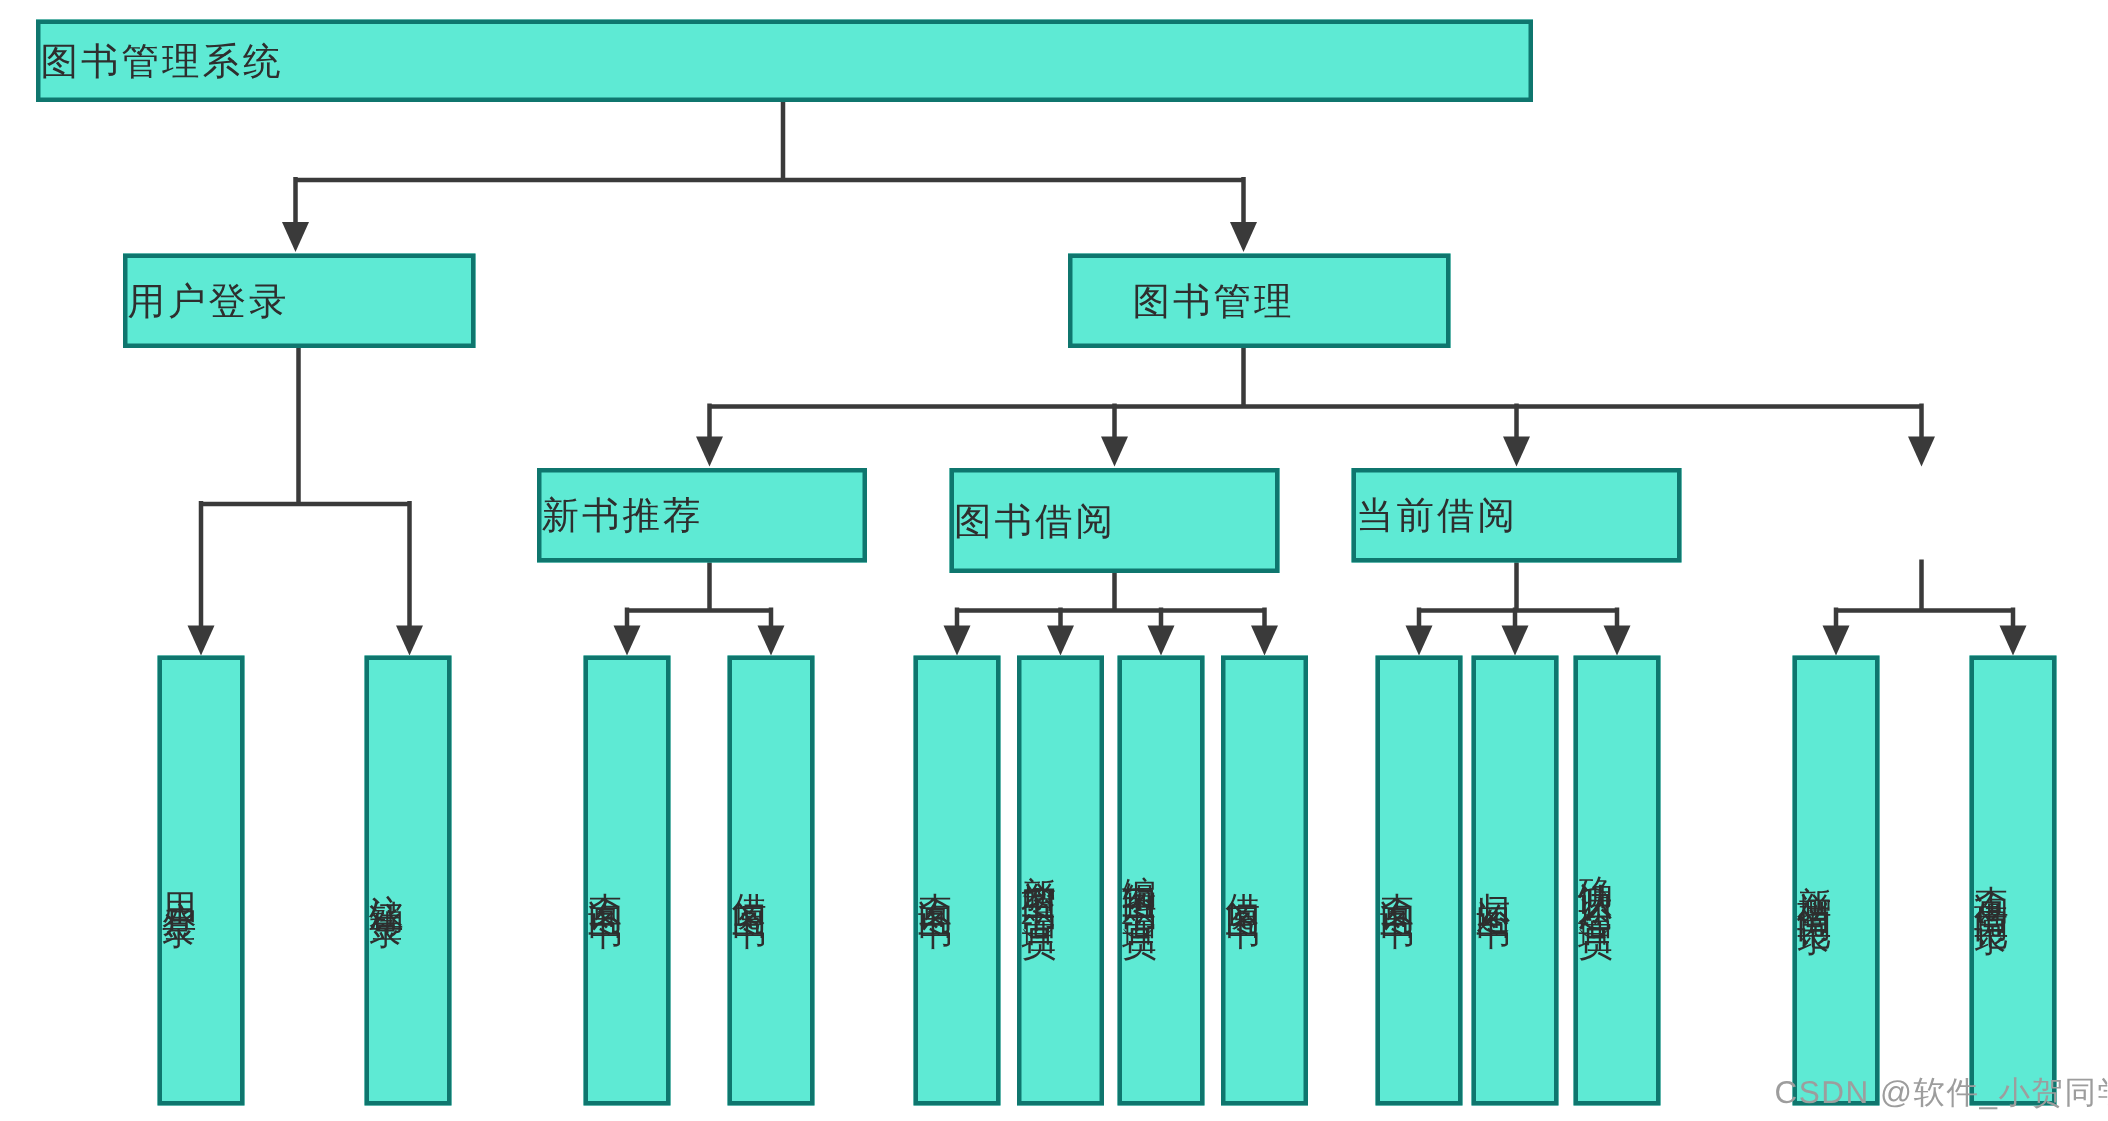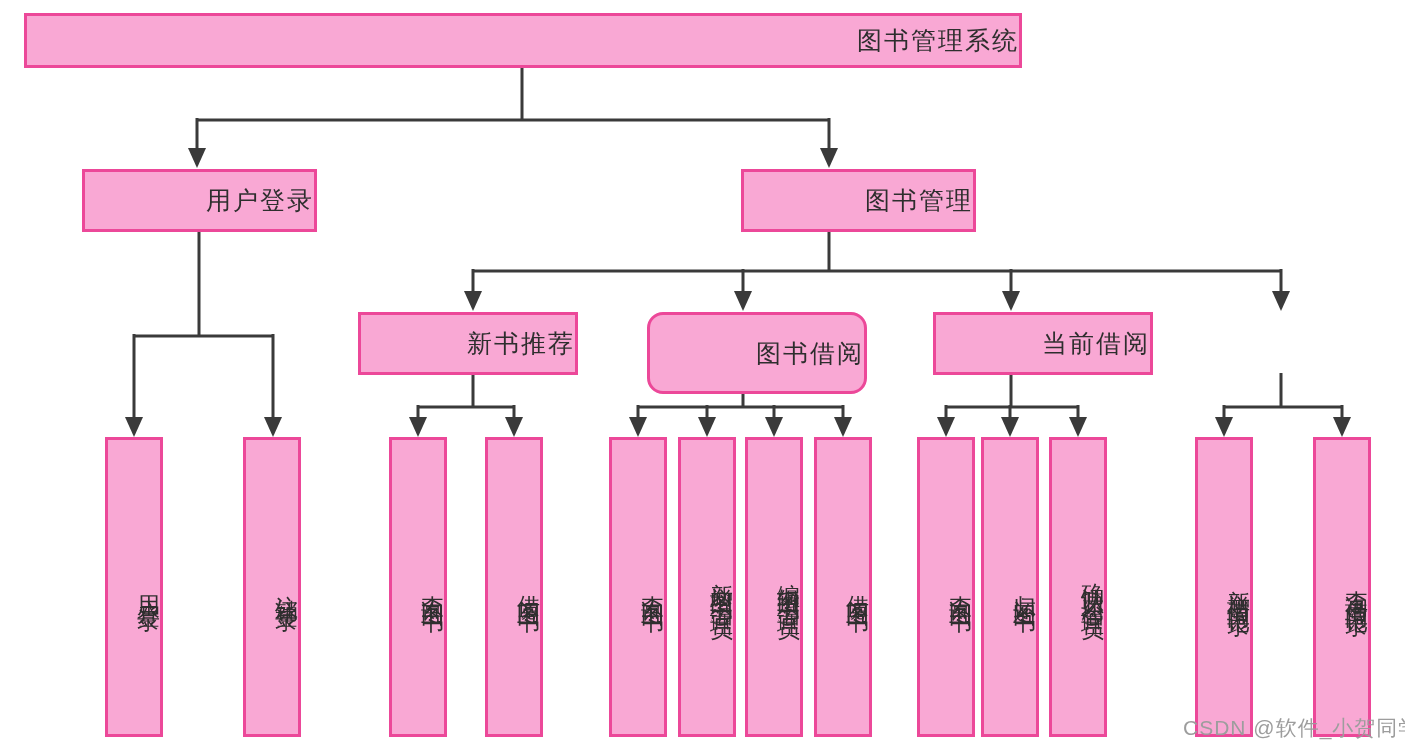--- a/index.html
+++ b/index.html
@@ -4,23 +4,23 @@
 <style>
   html,body { margin:0; padding:0; background:#ffffff; }
   #canvas {
     position:relative; width:1405px; height:747px;
     background:#ffffff; overflow:hidden;
     font-family:"Liberation Sans", sans-serif;
     color:#2e2e2e;
   }
   #connectors { position:absolute; left:0; top:0; width:1405px; height:747px; }
   .box {
-    position:absolute; background:#f9a8d4;
-    border:3px solid #ec4899; box-sizing:border-box;
-    display:flex; align-items:center; justify-content:flex-end;
+    position:absolute; background:#5eead4;
+    border:3px solid #0f766e; box-sizing:border-box;
+    display:flex; align-items:center; justify-content:flex-start;
     z-index:2;
   }
   .hlabel { font-size:25px; letter-spacing:2px; white-space:nowrap; }
   .vtext {
     writing-mode:vertical-rl; text-orientation:mixed;
     font-size:23px; letter-spacing:5px; line-height:1; white-space:nowrap;
   }
   .watermark {
     position:absolute; left:1183px; top:714px;
     font-size:21px; color:#9d9d9d; letter-spacing:1px;
@@ -65,31 +65,31 @@
     </g>
   </svg>
 
   <div class="box" style="left:24px; top:13px; width:998px; height:55px;">
     <span class="hlabel">图书管理系统</span>
   </div>
 
   <div class="box" style="left:82px; top:169px; width:235px; height:63px;">
     <span class="hlabel">用户登录</span>
   </div>
-  <div class="box" style="left:741px; top:169px; width:235px; height:63px;">
+  <div class="box" style="left:712px; top:169px; width:255px; height:63px;padding-left:40px;">
     <span class="hlabel">图书管理</span>
   </div>
 
   <div class="box" style="left:358px; top:312px; width:220px; height:63px;">
     <span class="hlabel">新书推荐</span>
   </div>
-  <div class="box" style="left:647px; top:312px; width:220px; height:82px;border-radius:16px;">
+  <div class="box" style="left:633px; top:312px; width:220px; height:70px;">
     <span class="hlabel">图书借阅</span>
   </div>
-  <div class="box" style="left:901px; top:312px; width:220px; height:63px;margin-left:32px;">
+  <div class="box" style="left:901px; top:312px; width:220px; height:63px;">
     <span class="hlabel">当前借阅</span>
   </div>
 
   <div class="box" style="left:105px; top:437px; width:58px; height:300px;">
     <span class="vtext">用户登录</span>
   </div>
   <div class="box" style="left:243px; top:437px; width:58px; height:300px;">
     <span class="vtext">注销登录</span>
   </div>
 

